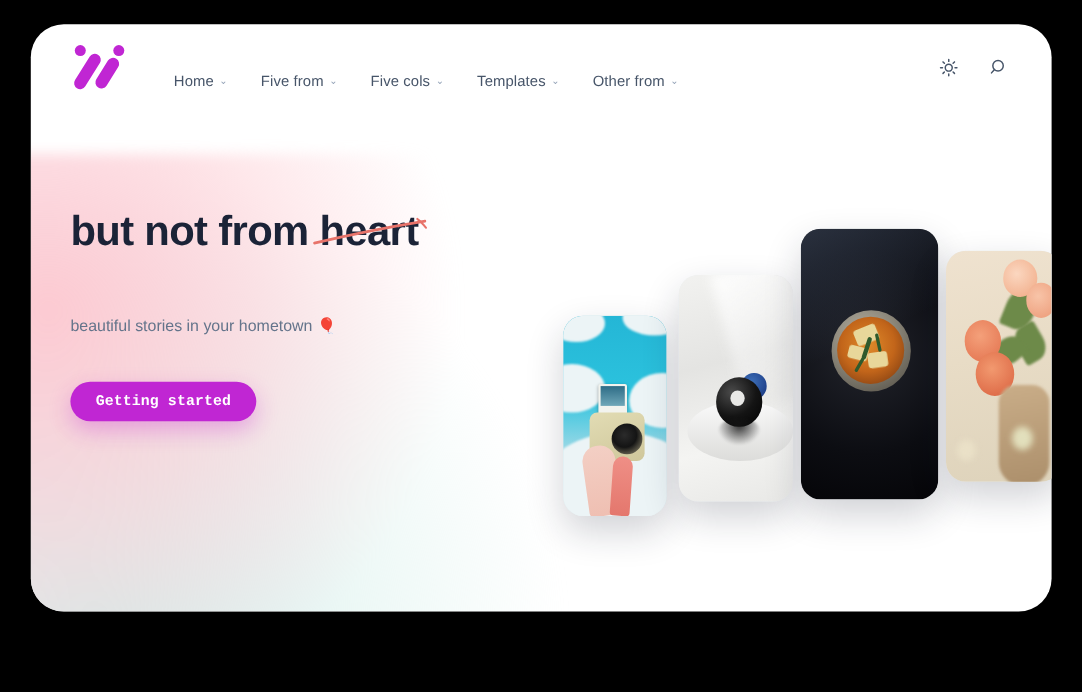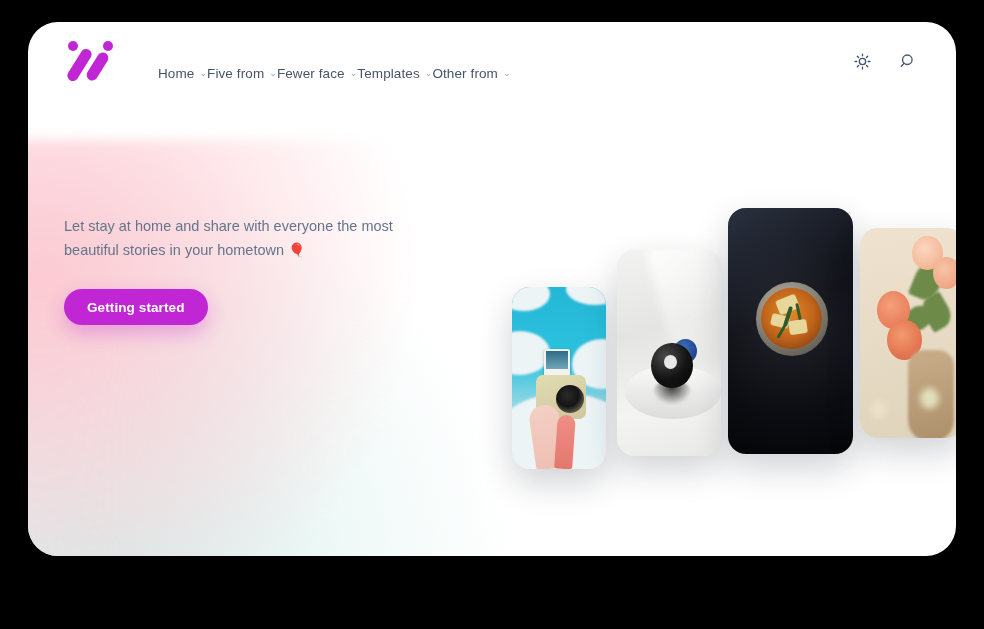--- a/index.html
+++ b/index.html
@@ -49,20 +49,21 @@
     position:absolute;
     width:10px; height:10px; border-radius:50%;
     background:#c026d3;
   }
   .logo .d1{ left:4px;  top:0px; }
   .logo .d2{ left:39px; top:0px; }
 
   
   #main-nav{
     display:flex; align-items:flex-end;
+    gap:30px;
     flex:1 1 auto;
     margin-top:25px;
   }
   .nav-item{
     display:flex; align-items:center; gap:5px;
     font-size:13.5px;
     color:#475569;
     letter-spacing:.1px;
     cursor:pointer;
     white-space:nowrap;
@@ -136,30 +137,30 @@
   #hero-sub{
     margin-top:26px;
     font-size:14.5px;
     line-height:24px;
     color:#64748b;
     width:370px;
   }
   .balloon{ font-size:14px; }
 
   #cta-button{
-    margin-top:27px;
+    margin-top:38px;
     display:inline-flex;
     align-items:center; justify-content:center;
     height:36px;
     padding:0 23px;
     border:none;
     border-radius:20px;
     background:#c026d3;
     color:#ffffff;
-    font-family:Liberation Sans, sans-serif;
+    font-family:Liberation Mono, monospace;
     font-size:13.5px;
     font-weight:700;
     letter-spacing:.1px;
     cursor:pointer;
     box-shadow:0 8px 20px rgba(192,38,211,.32);
   }
 
   
   #hero-gallery{
     position:absolute;
@@ -299,21 +300,21 @@
     <nav id="main-nav">
       <div class="nav-item">
         <span>Home</span>
         <span class="caret">⌄</span>
       </div>
       <div class="nav-item">
         <span>Five from</span>
         <span class="caret">⌄</span>
       </div>
       <div class="nav-item">
-        <span>Fewer face</span>
+        <span>Five cols</span>
         <span class="caret">⌄</span>
       </div>
       <div class="nav-item">
         <span>Templates</span>
         <span class="caret">⌄</span>
       </div>
       <div class="nav-item">
         <span>Other from</span>
         <span class="caret">⌄</span>
       </div>
@@ -335,24 +336,32 @@
     </div>
   </header>
 
   <section id="hero">
 
     <div id="hero-gradient"></div>
 
     <div id="hero-copy">
 
       <h1 id="hero-title">
+        <span class="title-line">
+          <span>but not from </span><span class="hl-word"><span>heart</span><span class="hl-stroke">
+              <svg viewBox="0 0 120 26" preserveAspectRatio="none">
+                <path d="M2 23 C 26 18, 60 11, 116 3" stroke="#e8736a" stroke-width="2.4" fill="none" stroke-linecap="round"></path>
+                <path d="M108 1 C 112 3, 114 6, 117 9" stroke="#e8736a" stroke-width="2" fill="none" stroke-linecap="round"></path>
+              </svg>
+          </span></span>
+        </span>
       </h1>
 
       <p id="hero-sub">
-        <span>Let stay at home and share with everyone the most</span><br>
+        <br>
         <span>beautiful stories in your hometown </span><span class="balloon">🎈</span>
       </p>
 
       <button id="cta-button">Getting started</button>
     </div>
 
     <div id="hero-gallery">
 
       <div class="gcard" id="card-camera">
         <div class="art">

